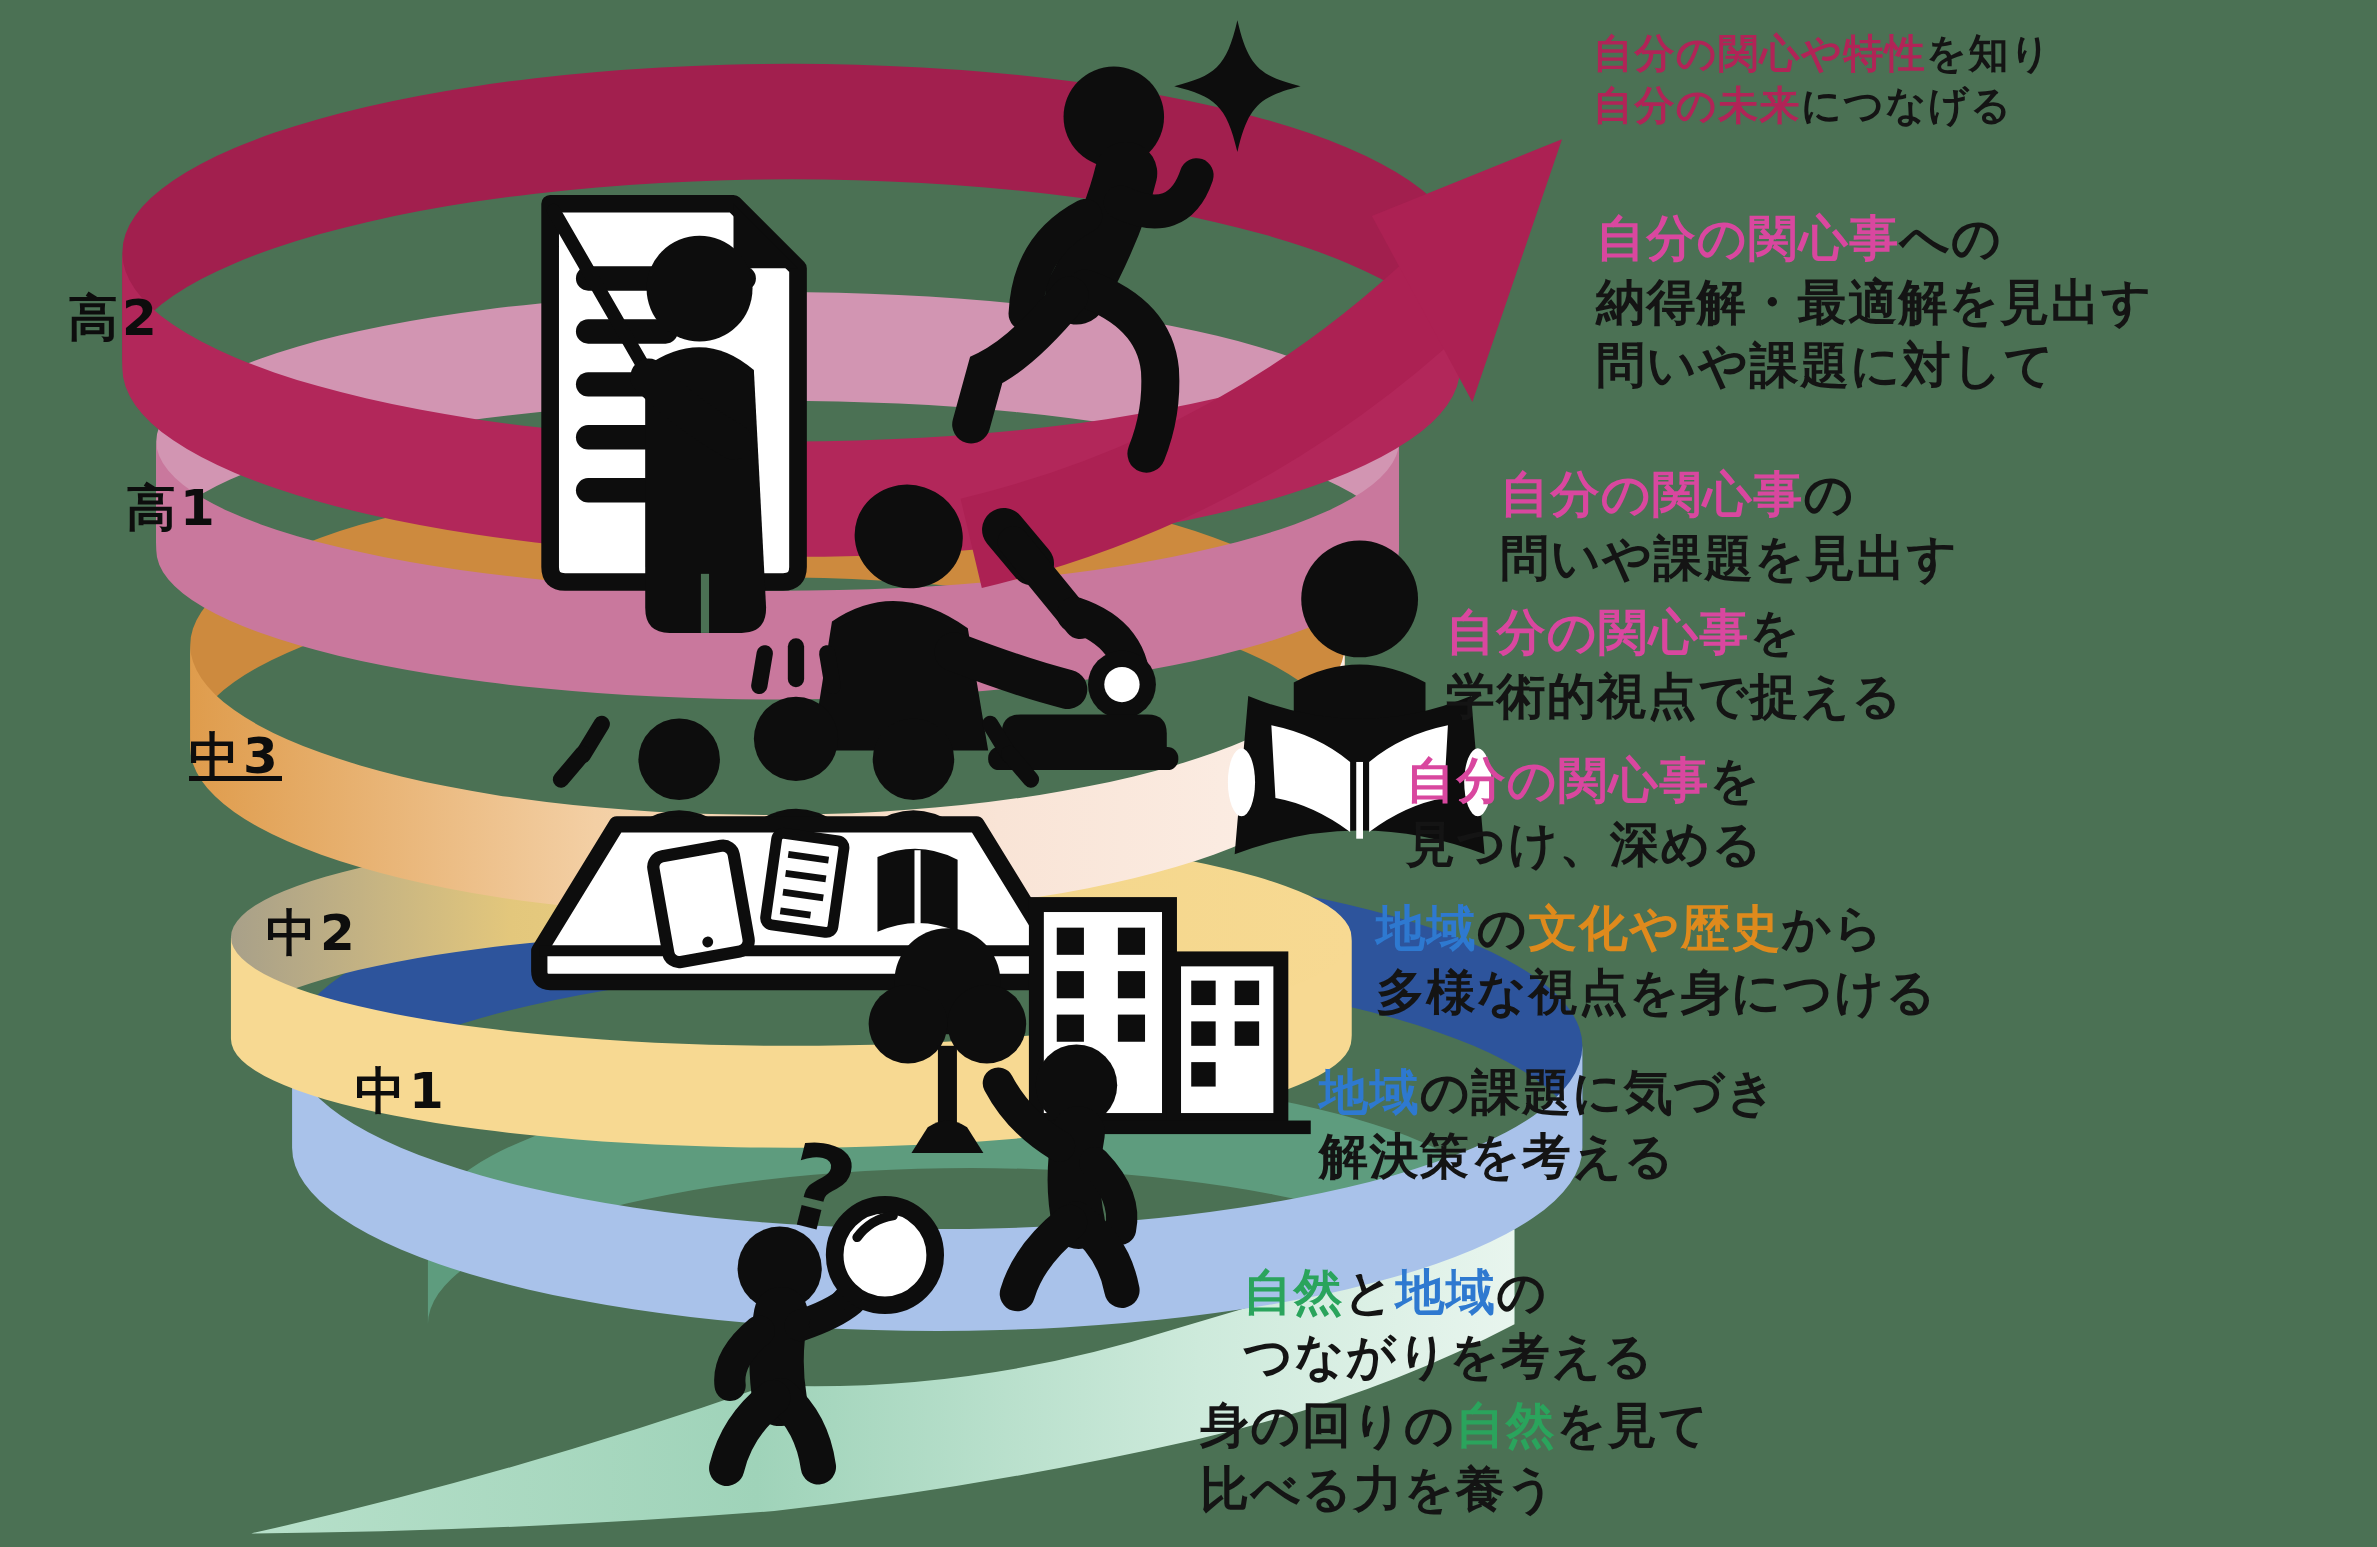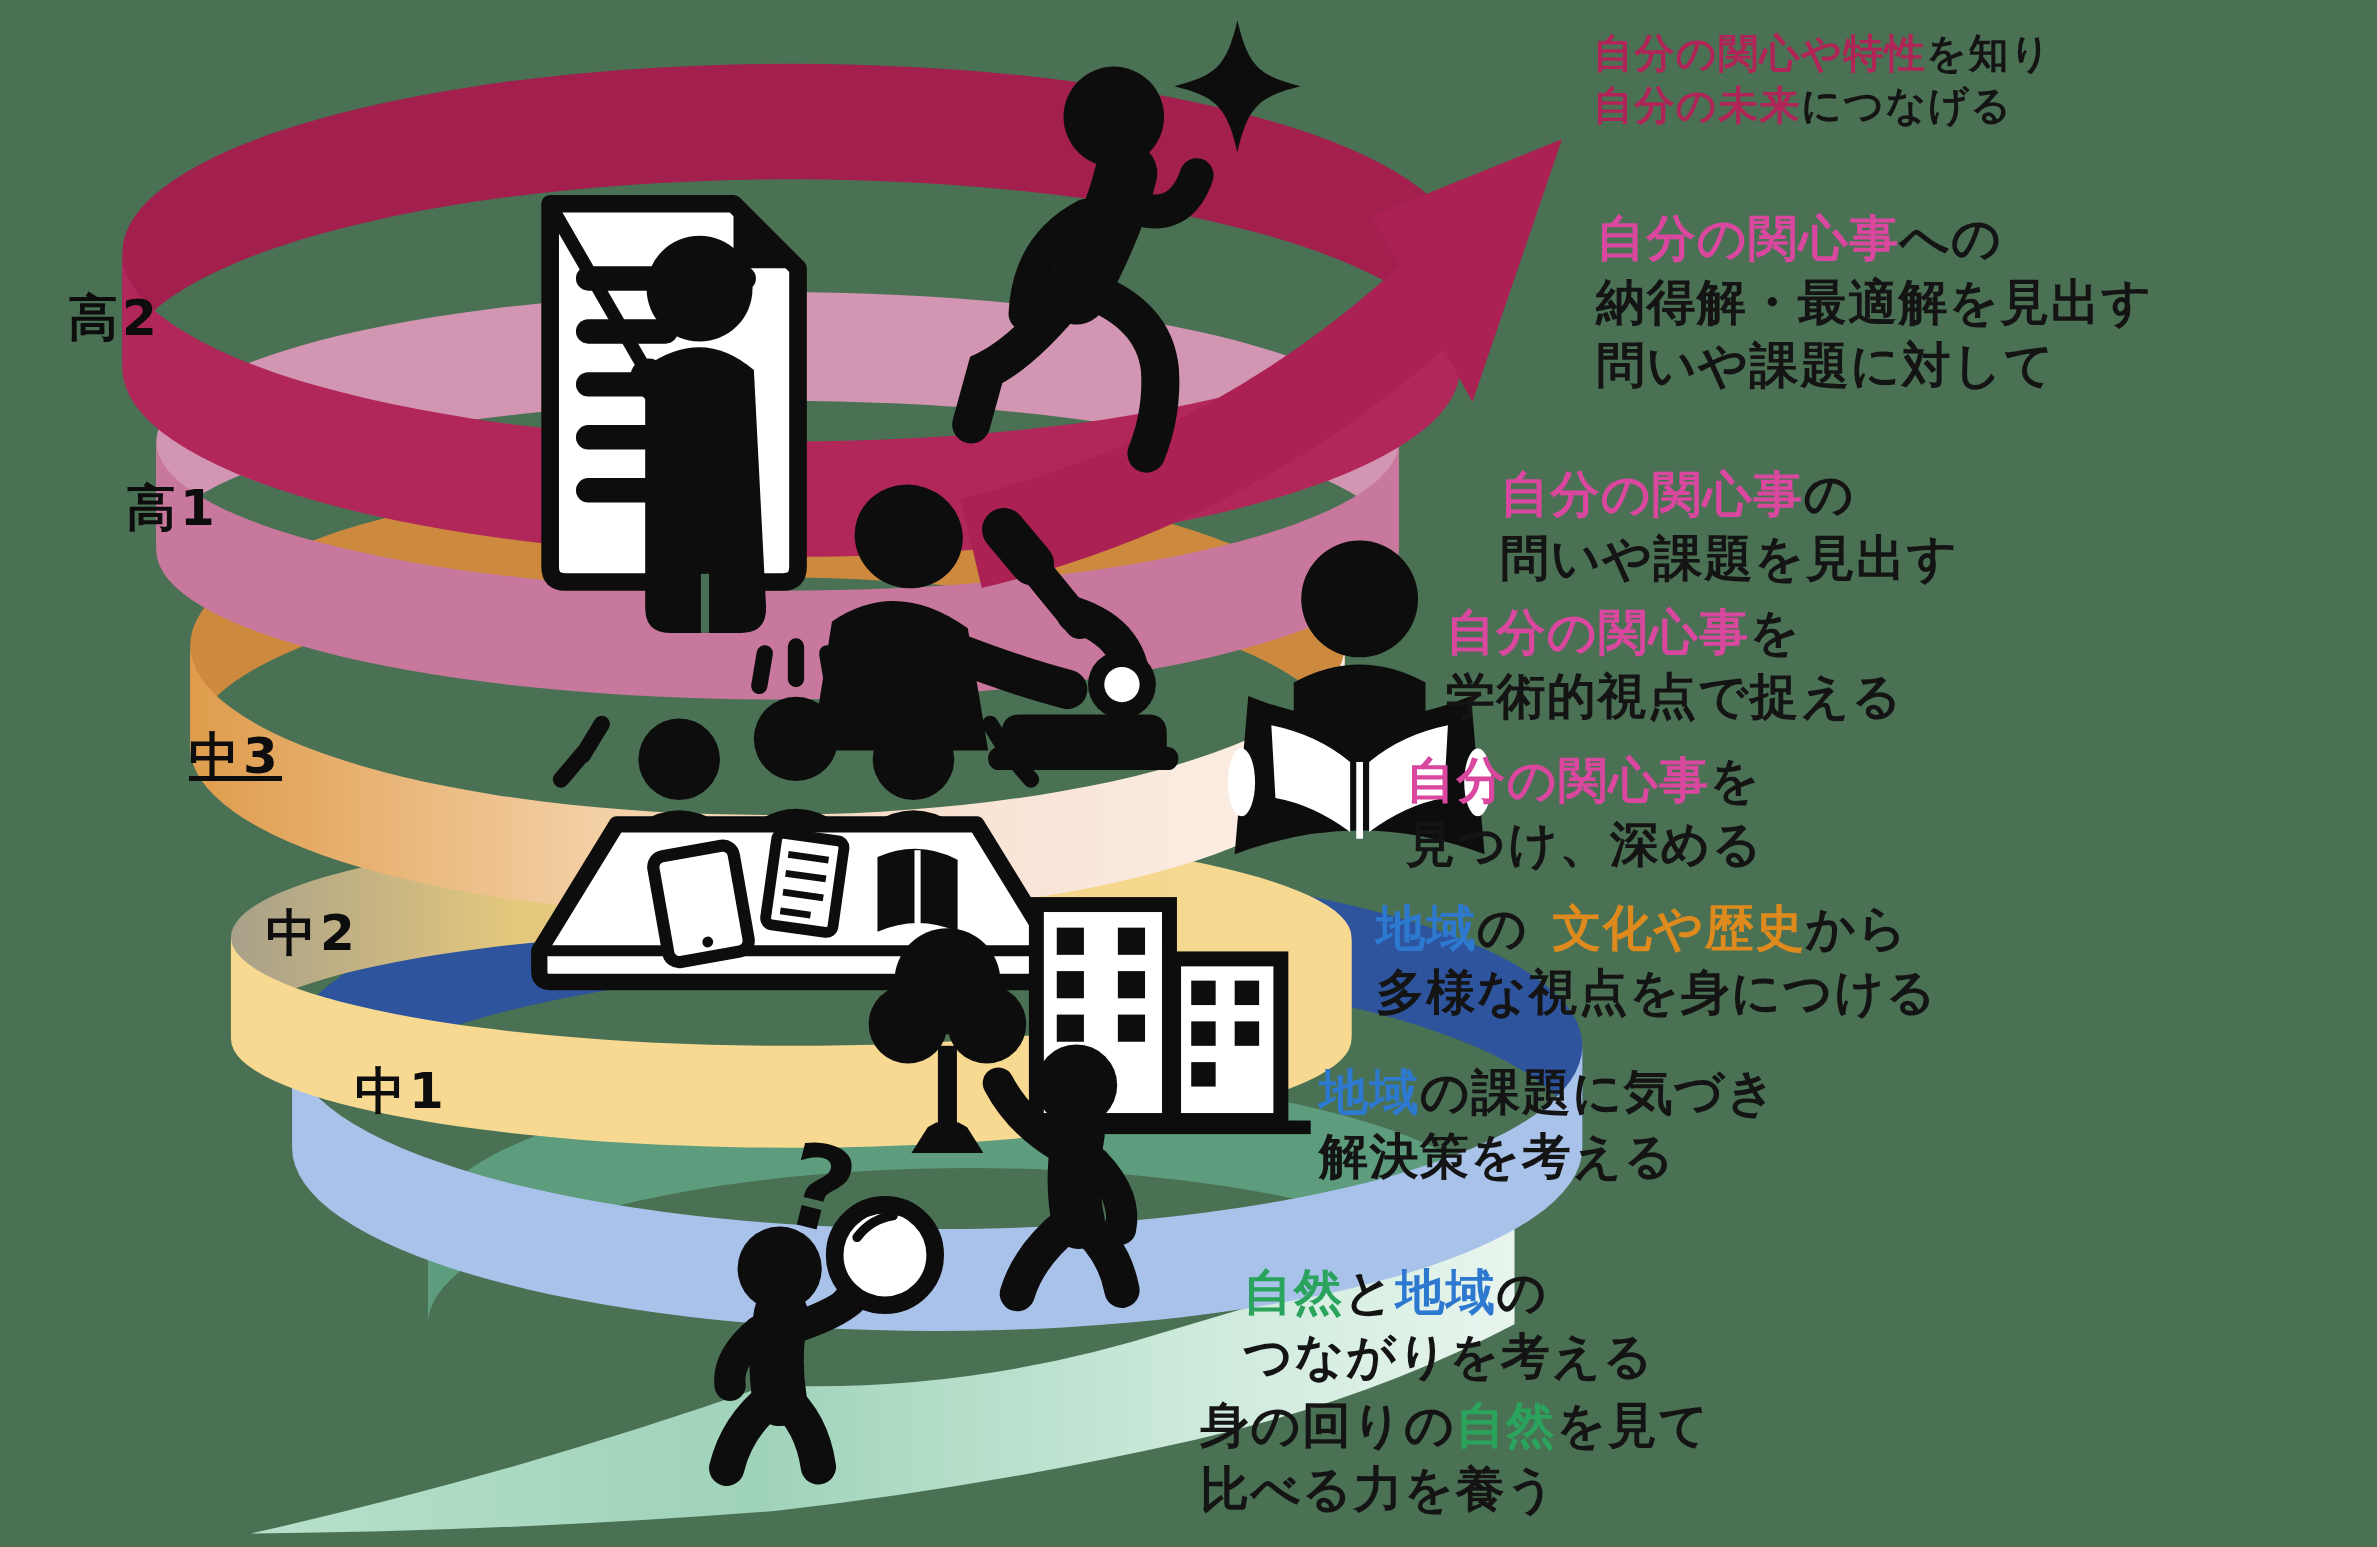--- a/index.html
+++ b/index.html
@@ -13,21 +13,21 @@
   .ann3{left:1500px;top:438px;margin-top:25px;}
   .ann4{left:1446px;top:601px;}
   .ann5{left:1406px;top:749px;}
   .ann6{left:1376px;top:897px;}
   .ann7{left:1319px;top:1061px;}
   .ann8{left:1243px;top:1245px;margin-top:16px;}
   .ann9{left:1200px;top:1394px;}
   .crimson{color:#b12457;}
   .pink{color:#d9479f;}
   .blue{color:#2e79d0;}
-  .orange{color:#df8a1c;margin-left:24px;}
+  .orange{color:#df8a1c;}
   .green{color:#2aa45c;}
   .black{color:#141414;}
   .grade{position:absolute;font-weight:bold;font-size:50px;color:#0d0d0d;letter-spacing:4.1px;}
   .g1{left:68px;top:285px;}
   .g2{left:126px;top:475px;}
   .g3{left:189px;top:723px;text-decoration:underline;}
   .g4{left:266px;top:900px;}
   .g5{left:355px;top:1058px;}
 </style>
 </head>

